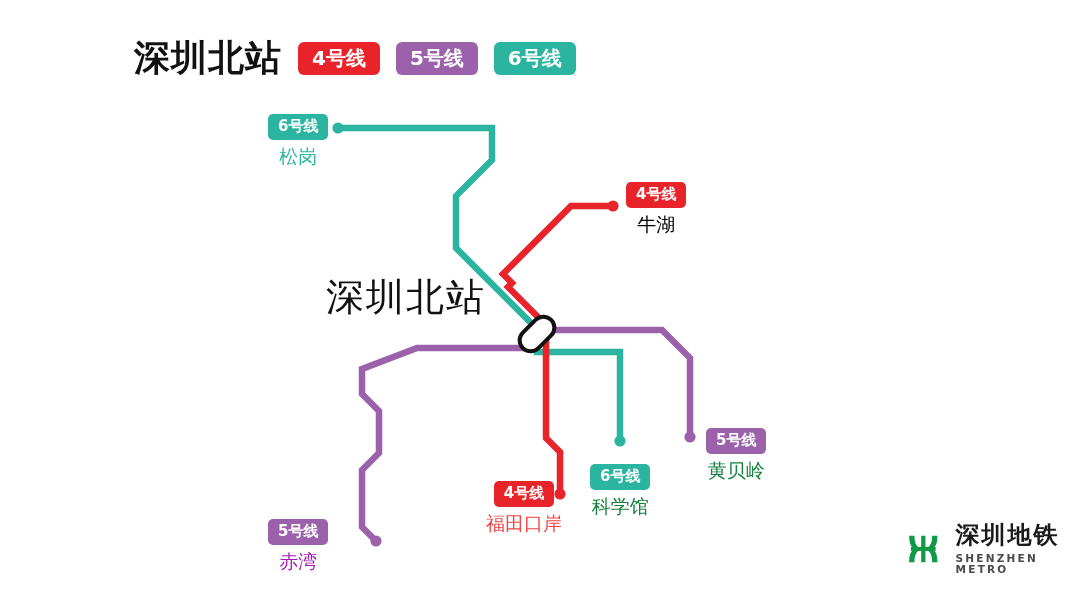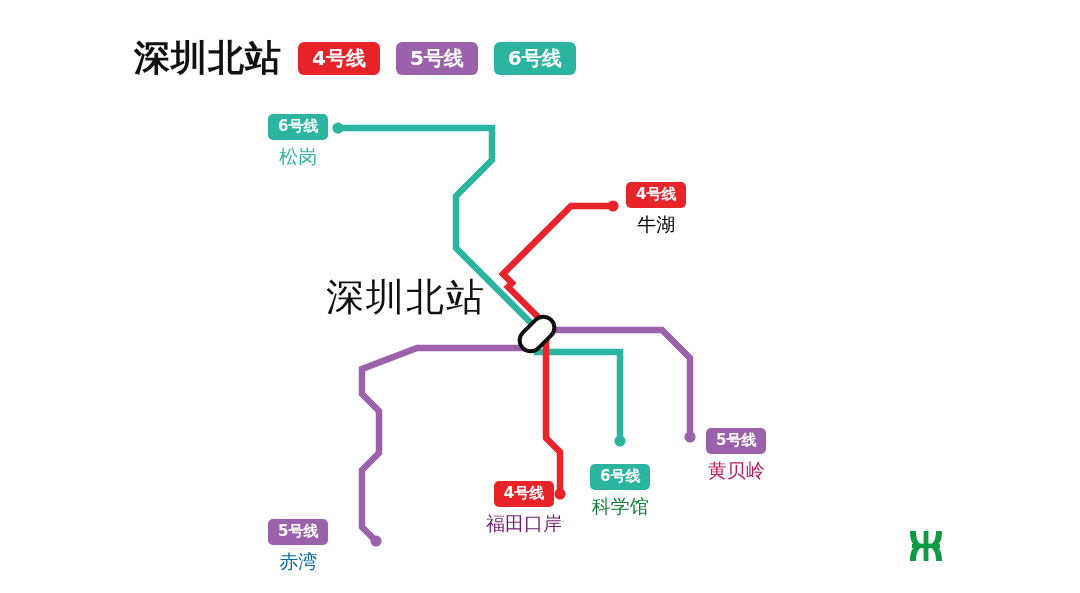--- a/index.html
+++ b/index.html
@@ -173,44 +173,48 @@
   <span class="sname" style="color:#2BB5A0">松岗</span>
 </div>
 
 <div class="station-label" style="left:626px; top:182px;">
   <span class="badge" style="background:#E8232A">4号线</span>
   <span class="sname" style="color:#000000">牛湖</span>
 </div>
 
 <div class="station-label" style="left:268px; top:519px;">
   <span class="badge" style="background:#9B62AB">5号线</span>
-  <span class="sname" style="color:#0369a1">赤湾</span>
+  <span class="sname" style="color:#a21caf">赤湾</span>
 </div>
 
 <div class="station-label" style="left:486px; top:481px;">
   <span class="badge" style="background:#E8232A">4号线</span>
-  <span class="sname" style="color:#701a75">福田口岸</span>
+  <span class="sname" style="color:#ef4444">福田口岸</span>
 </div>
 
 <div class="station-label" style="left:590px; top:464px;">
   <span class="badge" style="background:#2BB5A0">6号线</span>
   <span class="sname" style="color:#15803d">科学馆</span>
 </div>
 
 <div class="station-label" style="left:706px; top:428px;">
   <span class="badge" style="background:#9B62AB">5号线</span>
-  <span class="sname" style="color:#be185d">黄贝岭</span>
+  <span class="sname" style="color:#15803d">黄贝岭</span>
 </div>
 
 <div id="brand-logo">
   <svg width="46" height="46" viewBox="0 0 46 46">
     <g fill="#0F9B45">
 
       <path d="M7,8 L13,8 C13,16 15,20 20,23 C15,26 13,30 13,38 L7,38 C7,29 9,25 13.5,23 C9,21 7,17 7,8 Z"></path>
 
       <path d="M39,8 L33,8 C33,16 31,20 26,23 C31,26 33,30 33,38 L39,38 C39,29 37,25 32.5,23 C37,21 39,17 39,8 Z"></path>
 
       <rect x="20.6" y="8" width="4.8" height="30"></rect>
 
       <rect x="9" y="20.6" width="28" height="4.6"></rect>
     </g>
   </svg>
+  <div class="logo-text">
+    <span class="logo-cn">深圳地铁</span>
+    <span class="logo-en">SHENZHEN METRO</span>
+  </div>
 </div>
 
 </body></html>

